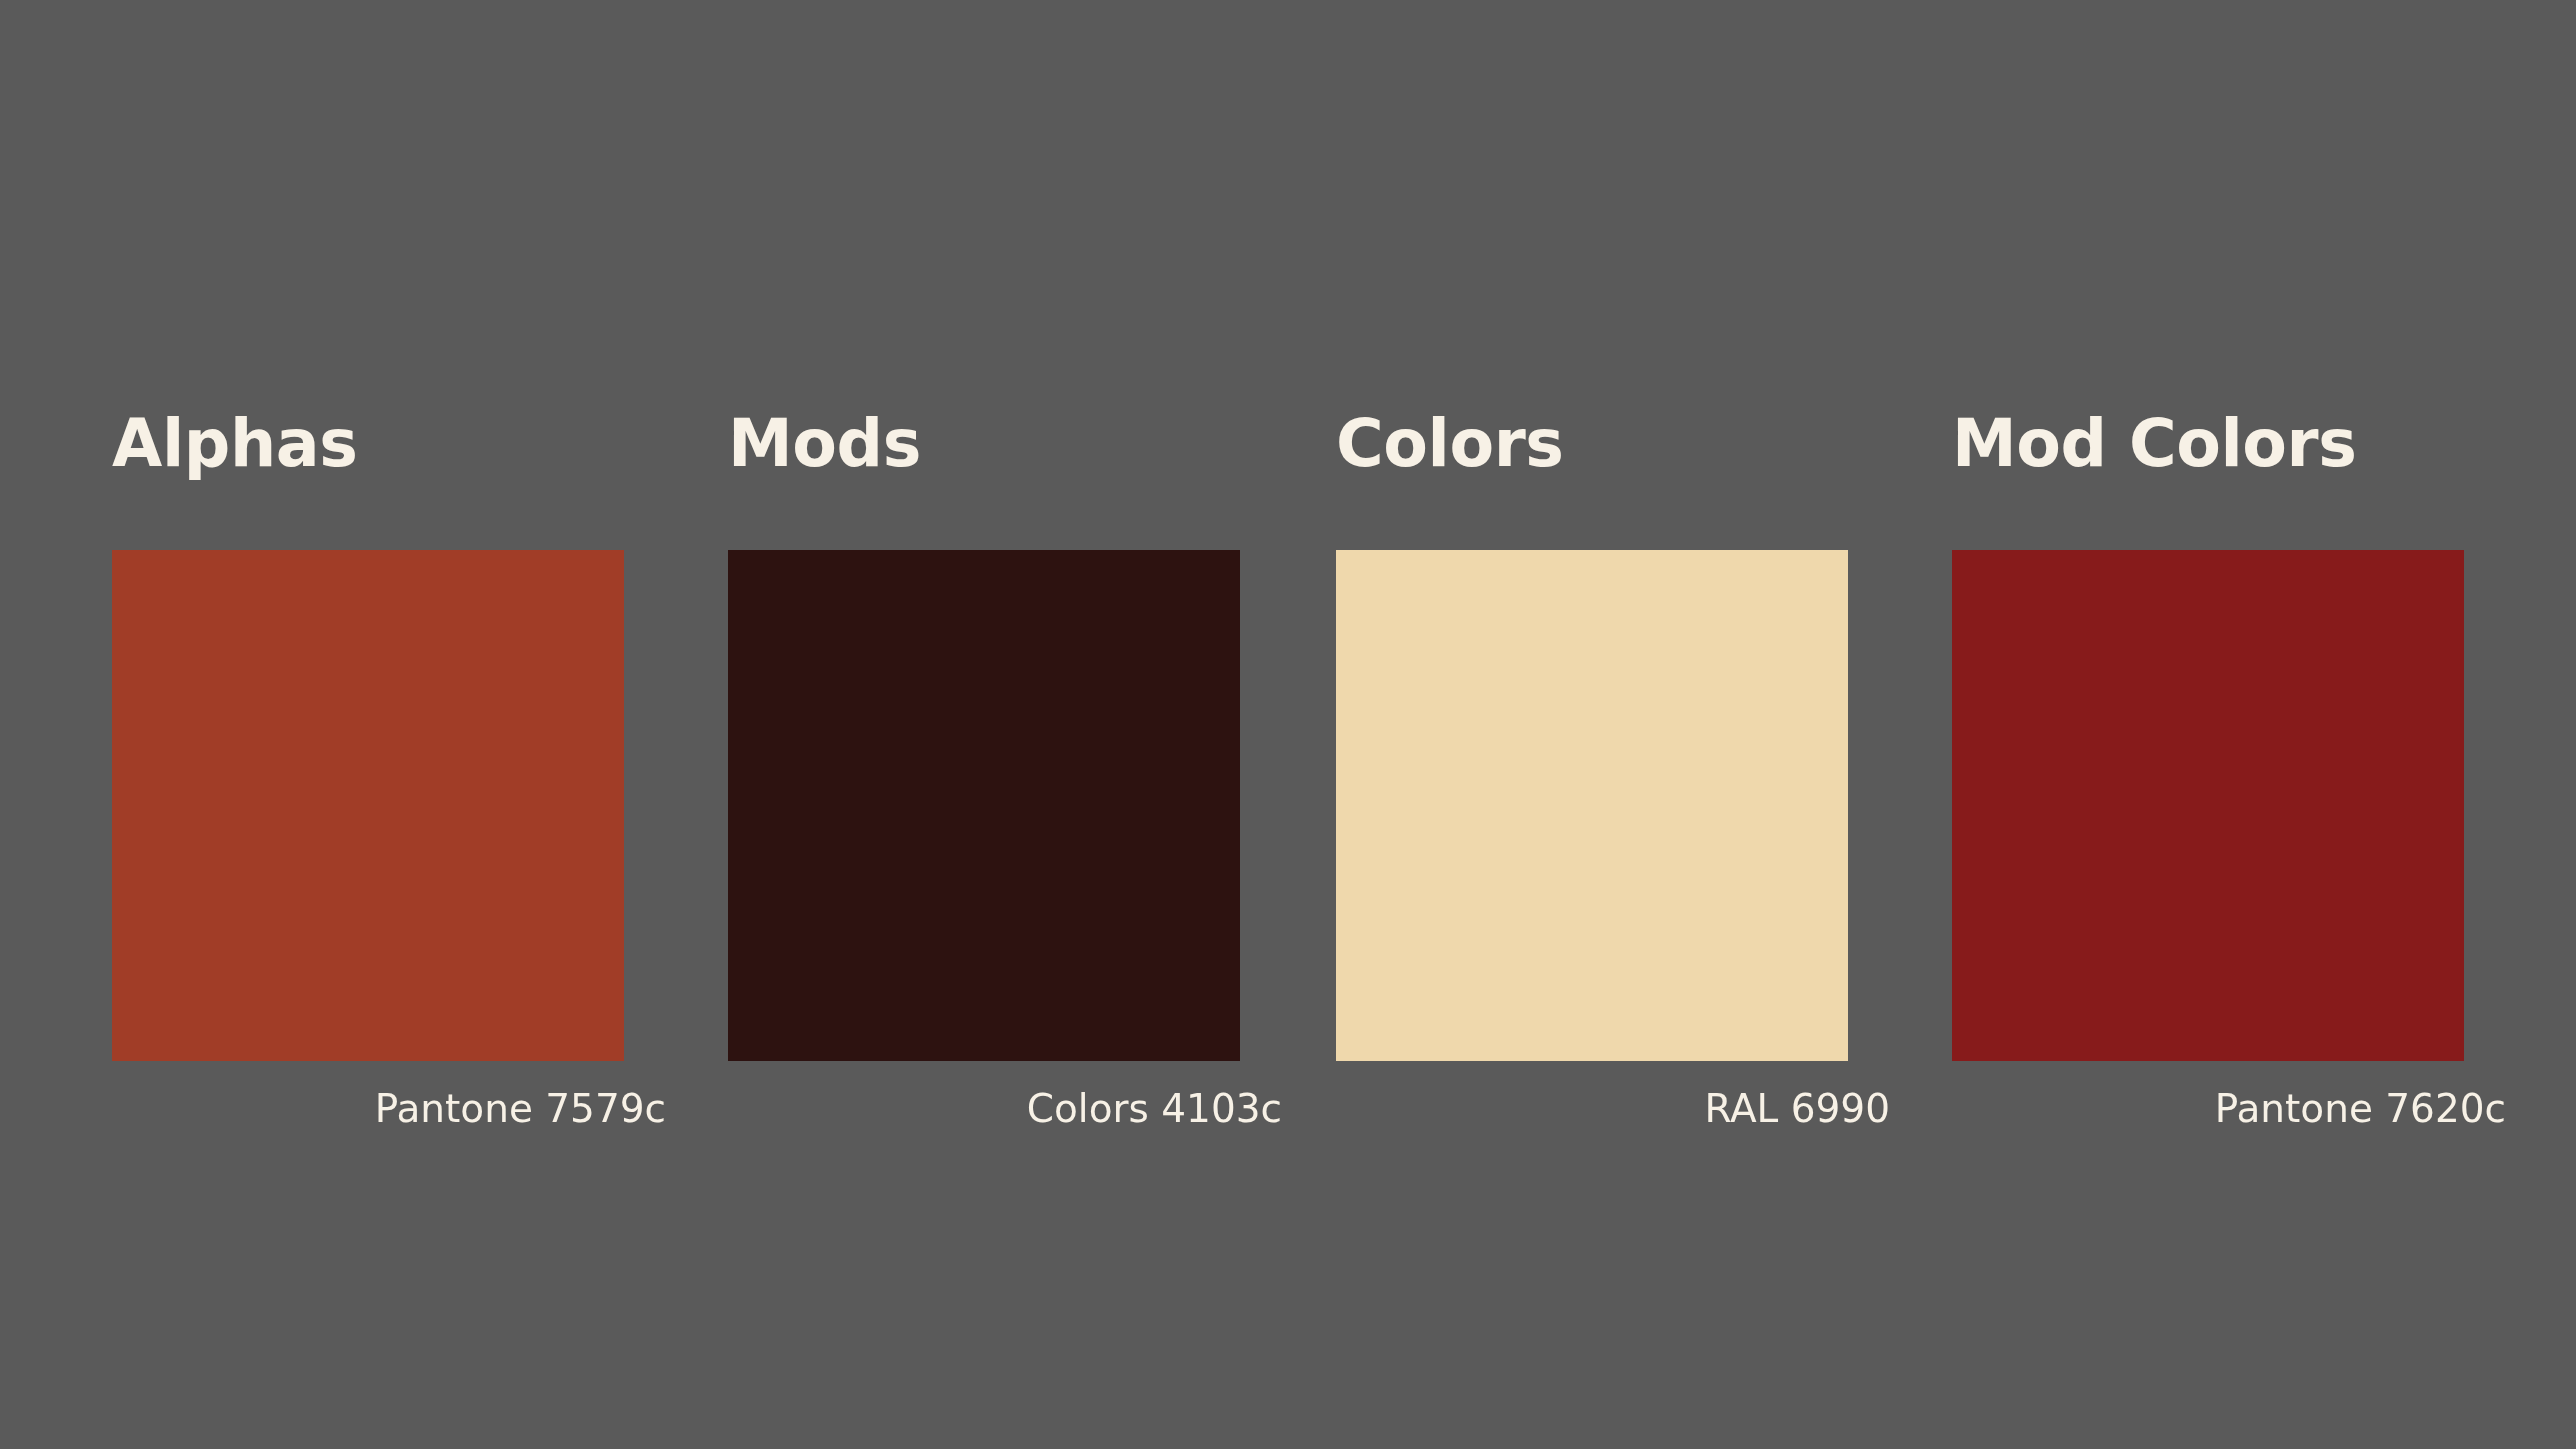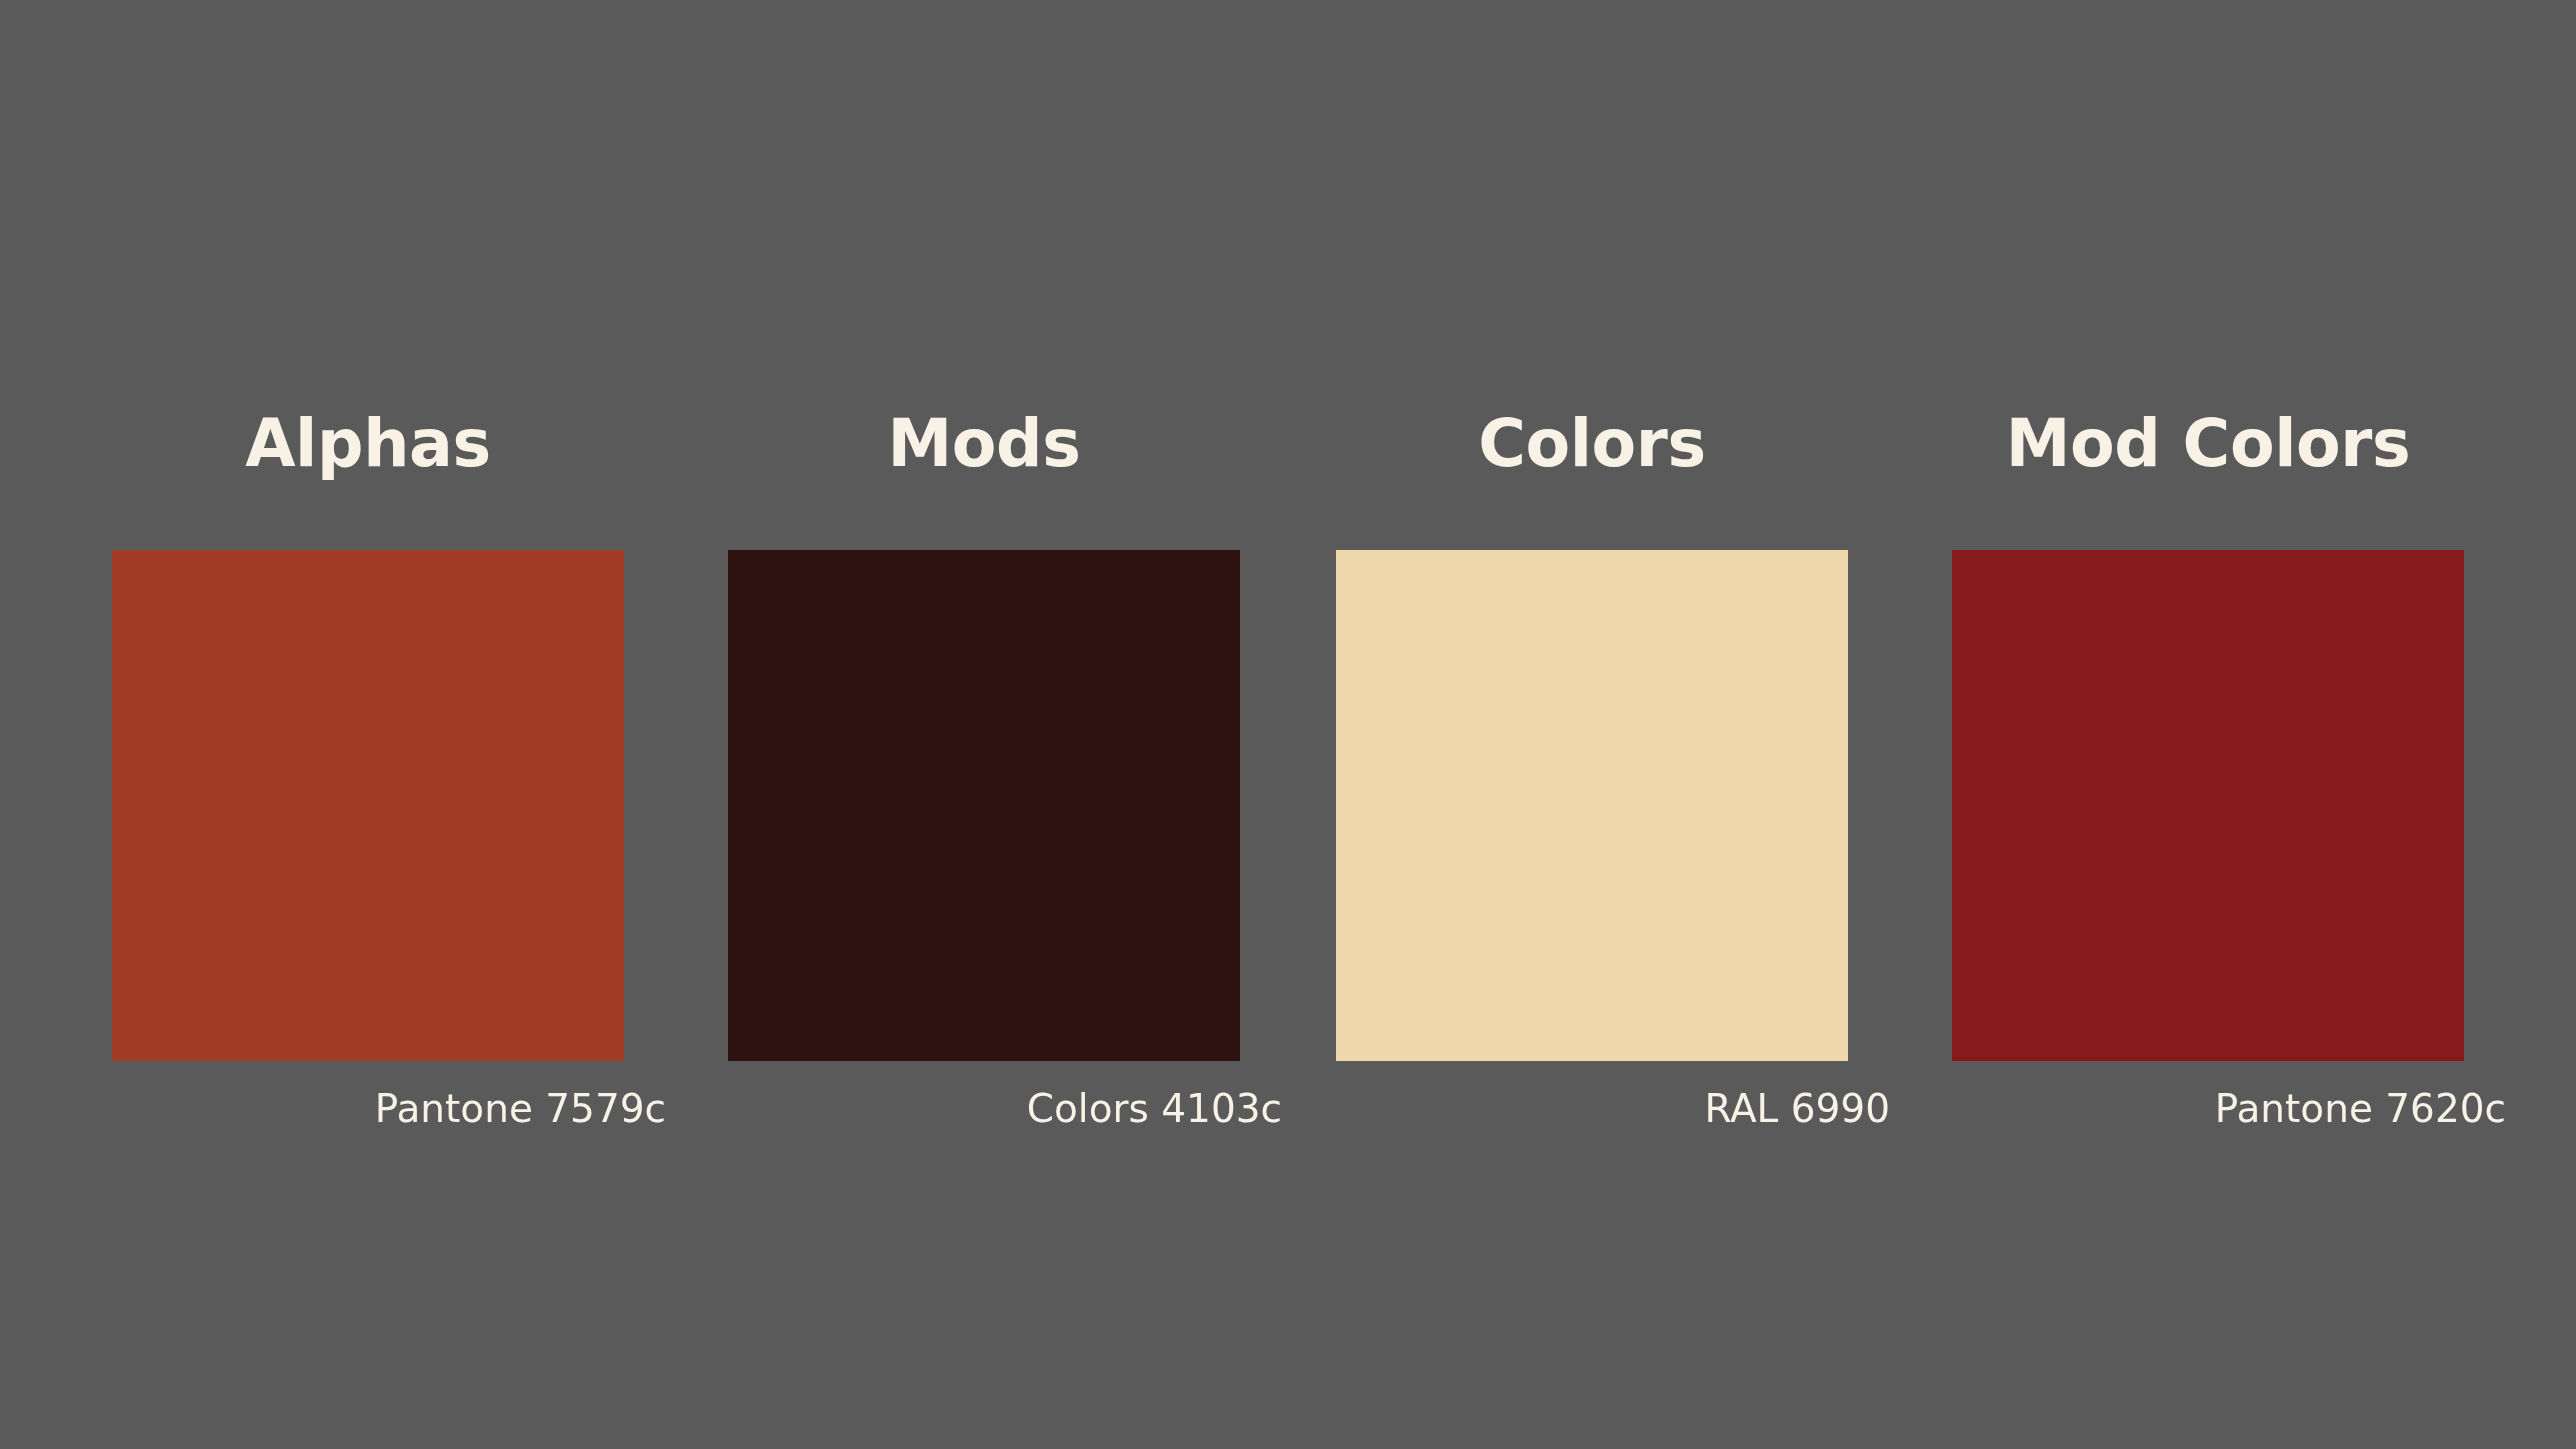--- a/index.html
+++ b/index.html
@@ -42,21 +42,20 @@
   }
   .swatch-column {
     position: absolute;
     top: 408px;
   }
   .swatch-heading {
     position: absolute;
     left: 0;
     top: 0;
     width: 100%;
-    text-align: center;
     font-family: "DejaVu Sans", sans-serif;
     font-size: 65px;
     font-weight: 700;
     line-height: 1.1;
     letter-spacing: -0.4px;
     color: #f7f1e6;
     white-space: nowrap;
   }
   .swatch-chip {
     position: absolute;

